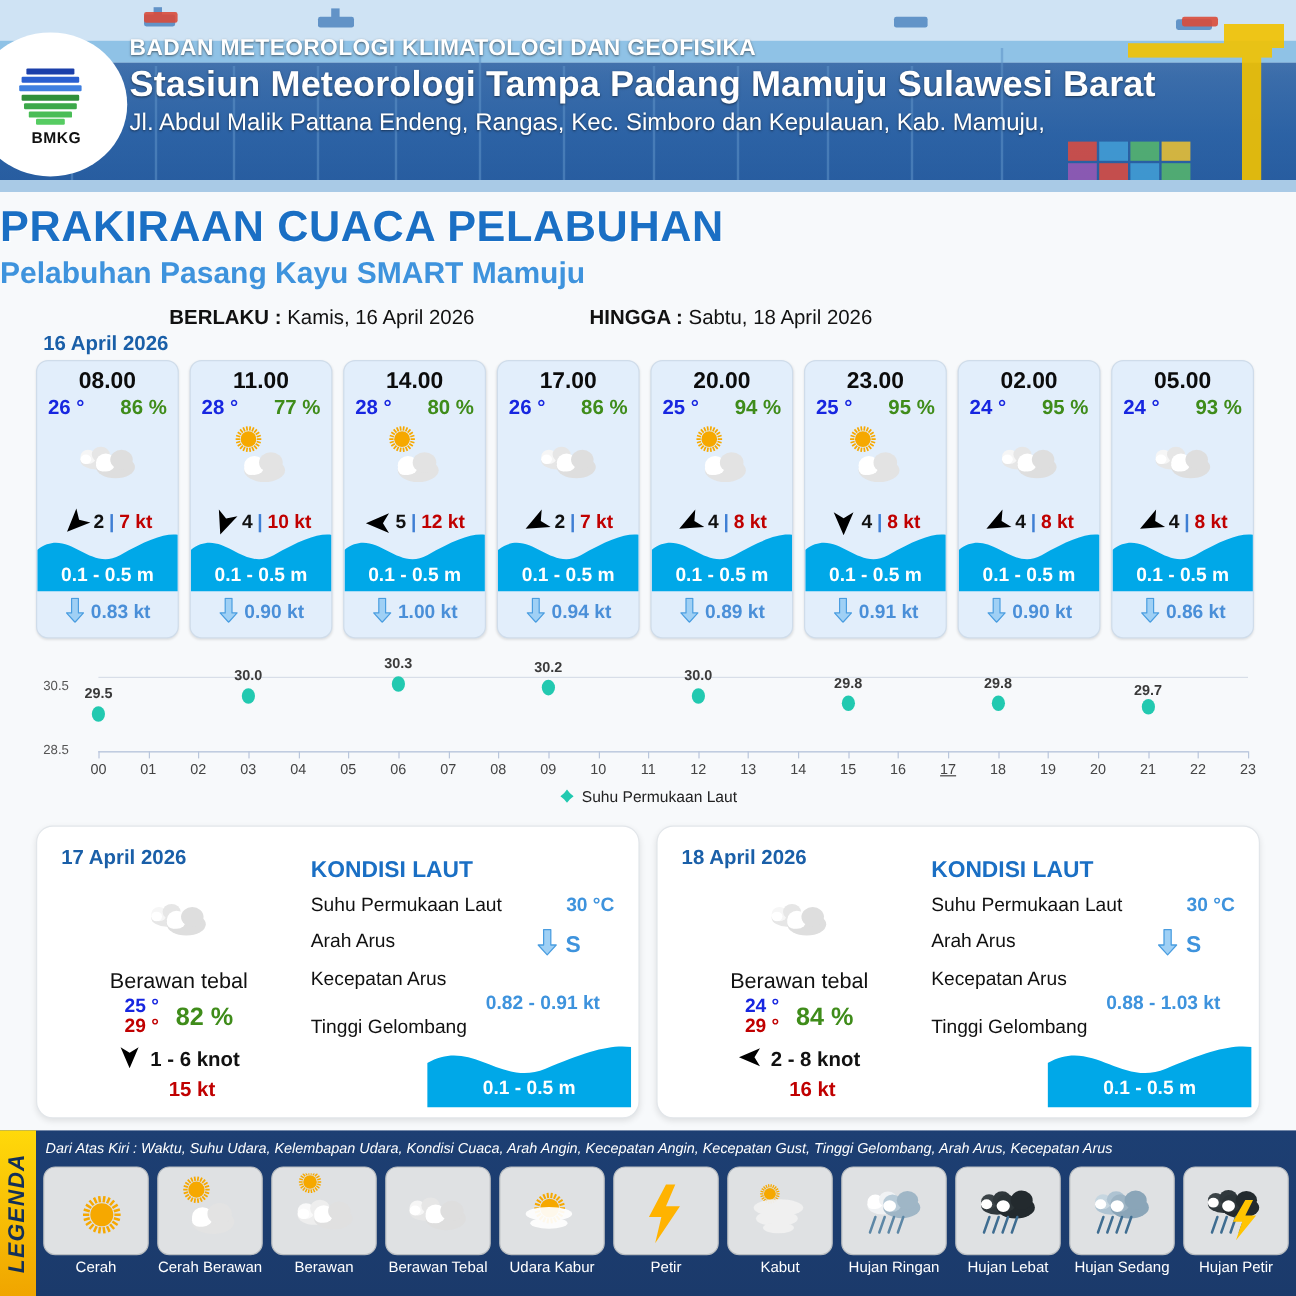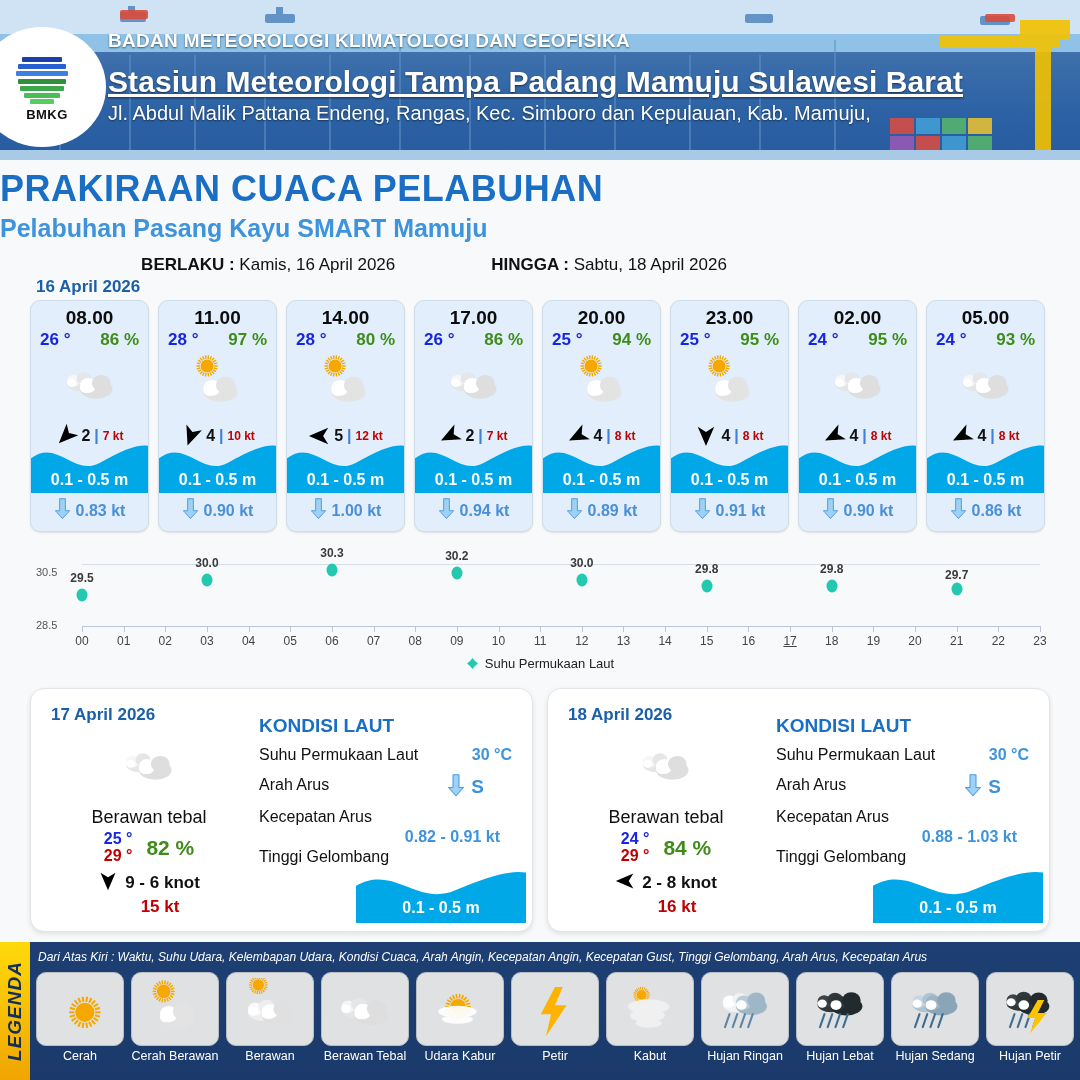--- a/index.html
+++ b/index.html
@@ -24,21 +24,21 @@
     position:absolute; left:-22px; top:27px; width:128px; height:120px;
     background:#fff; border-radius:64px/60px;
     display:flex; flex-direction:column; align-items:center; justify-content:center;
   }
   .logo-mark { width:52px; height:52px; position:relative; }
   .logo-mark .lrow { position:absolute; height:5px; border-radius:1px; }
   .logo-text { font-size:13px; font-weight:bold; color:#111; letter-spacing:.4px; margin-top:2px; margin-left:10px;}
   .hdr-text { position:absolute; left:108px; top:30px; right:8px; color:#fff;
     text-shadow:0 1px 2px rgba(0,0,0,.55); }
   .hdr-line1 { font-size:19px; font-weight:bold; letter-spacing:.3px; }
-  .hdr-line2 { font-size:30px; font-weight:bold; margin-top:13px; letter-spacing:.1px;text-decoration:underline; }
+  .hdr-line2 { font-size:30px; font-weight:bold; margin-top:2px; letter-spacing:.1px; }
   .hdr-line3, .hdr-line4 { font-size:20px; margin-top:3px; }
 
   
   .title-wrap { position:absolute; left:0; top:168px; width:868px; }
   .ttl-main { font-size:36px; font-weight:bold; color:#1a6fc4; letter-spacing:.5px;
               text-shadow:1px 1px 0 rgba(255,255,255,.9); }
   .ttl-sub  { font-size:25px; font-weight:bold; color:#3e93dd; margin-top:4px; }
   .validity { margin-top:12px; font-size:17px; color:#111; display:flex; justify-content:center; gap:96px;}
   .validity b { font-weight:bold; }
   .validity span.v { font-weight:normal; }
@@ -56,21 +56,21 @@
   }
   .c-time { text-align:center; font-size:19px; font-weight:bold; color:#0c0c0c; margin-top:6px; }
   .c-row { display:flex; justify-content:space-between; padding:1px 9px 0 9px; }
   .c-temp { font-size:17px; font-weight:bold; color:#1726e0; }
   .c-hum  { font-size:17px; font-weight:bold; color:#3f8c1a; }
   .c-icon { height:62px; display:flex; align-items:center; justify-content:center; margin-top:2px;}
   .c-wind { display:flex; align-items:center; justify-content:center; gap:4px; margin-top:10px; height:24px;}
   .c-arrow { width:22px; height:22px; }
   .c-wdeg { font-size:16px; font-weight:bold; color:#111; }
   .c-bar  { color:#3f7fd4; font-size:16px; font-weight:bold; }
-  .c-gust { font-size:12px; font-weight:bold; color:#c00000; }
+  .c-gust { font-size:16px; font-weight:bold; color:#c00000; }
   .c-wave { position:absolute; left:0; right:0; bottom:38px; height:56px; }
   .c-wave .wtxt { position:absolute; left:0; right:0; bottom:4px; text-align:center;
       font-size:16px; font-weight:bold; color:#fff; }
   .c-cur { position:absolute; left:0; right:0; bottom:5px; height:30px;
       display:flex; align-items:center; justify-content:center; gap:5px; }
   .c-cur .ctxt { font-size:16px; font-weight:bold; color:#4a8fd8; }
 
   
   .chart { position:absolute; left:30px; top:556px; width:1020px; height:120px; }
   .chart .plot { position:absolute; left:52px; top:8px; right:10px; height:62px; }
@@ -262,21 +262,21 @@
       <span><svg viewBox="0 0 24 30" width="17" height="21.25">
     <polygon points="8,1 16,1 16,18 22,18 12,29 2,18 8,18" fill="#9fd0f5" stroke="#4a9de0" stroke-width="1.4" stroke-linejoin="round"></polygon>
           </svg></span>
       <span class="ctxt">0.83 kt</span>
     </div>
     </div>
     <div class="card">
     <div class="c-time">11.00</div>
     <div class="c-row">
       <span class="c-temp">28 °</span>
-      <span class="c-hum">97 %</span>
+      <span class="c-hum">77 %</span>
     </div>
     <div class="c-icon">
         <svg viewBox="0 0 96 96" width="60" height="60">
           <g transform="translate(2,-4) scale(0.95)">
             <g>
               <circle cx="30" cy="26" r="11" fill="#f6a800"></circle>
      <line x1="42" y1="26" x2="48" y2="26" stroke="#f6a800" stroke-width="2.4"></line>
               <line x1="41.513915683373966" y1="29.380790682097157" x2="47.27087352506095" y2="31.071186023145735" stroke="#f6a800" stroke-width="2.4"></line>
               <line x1="40.095042393974175" y1="32.48768980946717" x2="45.14256359096126" y2="35.731534714200755" stroke="#f6a800" stroke-width="2.4"></line>
               <line x1="37.85832880734342" y1="35.0689948922511" x2="41.78749321101513" y2="39.60349233837665" stroke="#f6a800" stroke-width="2.4"></line>
@@ -766,21 +766,21 @@
         <span class="d-tcol">
           <span class="d-tmin">25 °</span>
           <span class="d-tmax">29 °</span>
         </span>
         <span class="d-hum">82 %</span>
       </div>
       <div class="d-windrow">
         <span><svg viewBox="0 0 24 24" width="20" height="20" style="transform:rotate(180deg)">
     <polygon points="12,1 21,22 12,16.5 3,22" fill="#000"></polygon>
             </svg></span>
-        <span class="d-wtxt">9  - 6 knot</span>
+        <span class="d-wtxt">1  - 6 knot</span>
       </div>
       <div class="d-gust">15 kt</div>
     </div>
     <div class="d-right">
       <div class="d-h">KONDISI LAUT</div>
       <div class="d-item">
         <span>Suhu Permukaan Laut</span>
         <span class="d-val">30 °C</span>
       </div>
       <div class="d-item" style="margin-top:12px">

